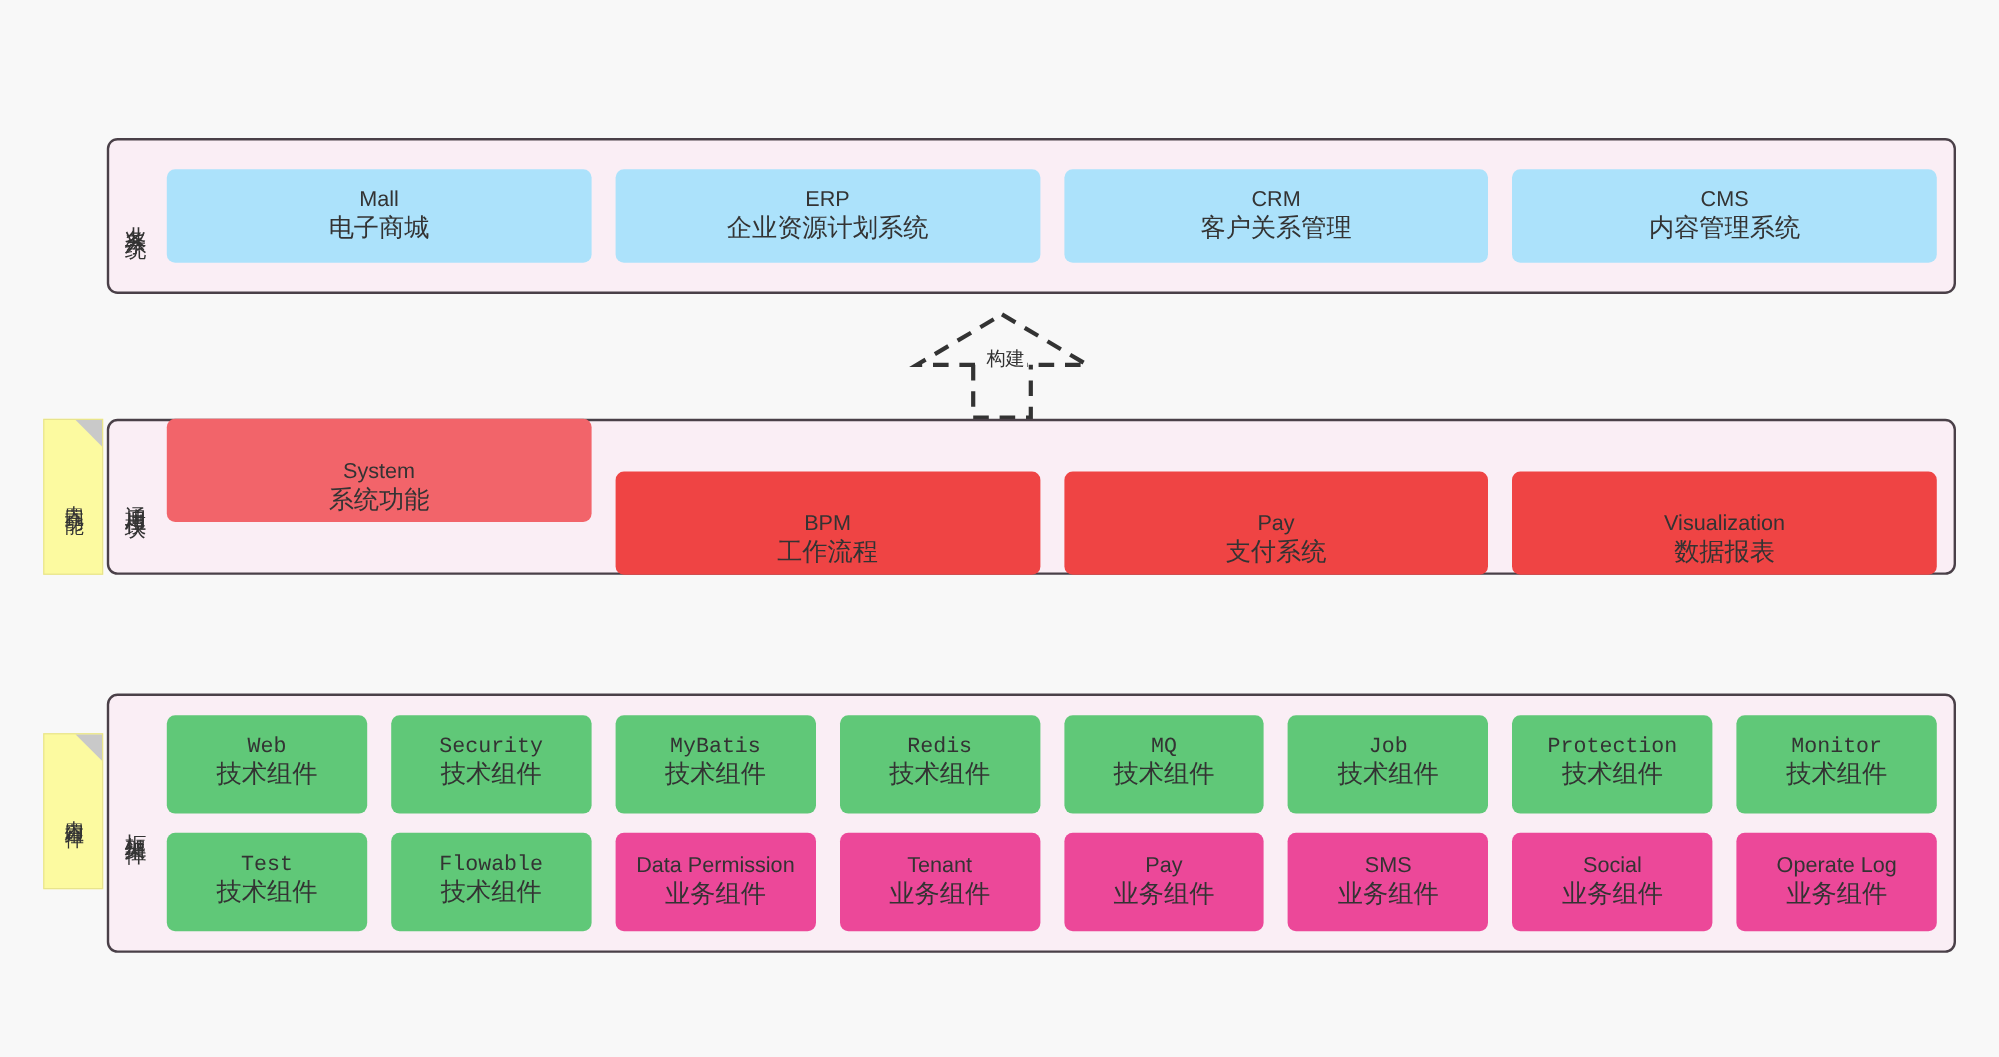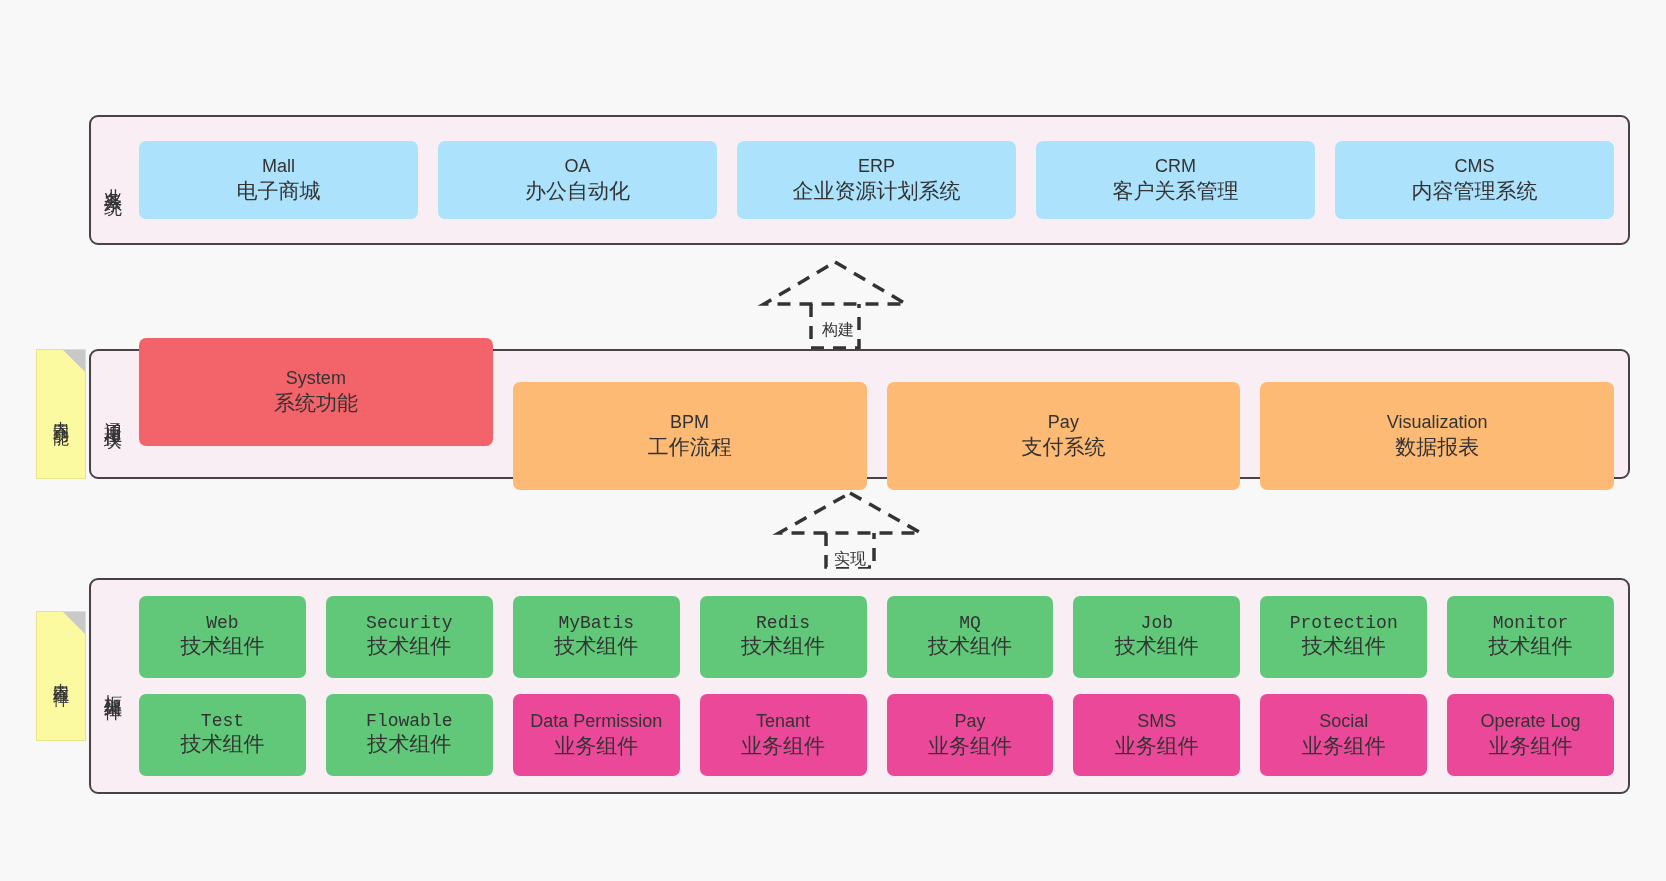--- a/index.html
+++ b/index.html
@@ -67,26 +67,26 @@
     justify-content:center;
     text-align:center;
     line-height:1.28;
     box-sizing:border-box;
     padding:4px 6px;
   }
   .card .en{font-size:18px;color:#333333;}
   .card .cn{font-size:21px;color:#333333;}
 
   #layer-business .card{height:78px;}
-  #layer-modules .card{height:108px;}
+  #layer-modules .card{height:86px;justify-content:flex-end;}
   #layer-framework .card{height:82px;}
 
   .c-blue      {background:#ace2fb;}
   .c-red       {background:#f2646a;}
-  .c-pink      {background:#fdba74;margin-top:44px;}
+  .c-pink      {background:#ef4444;margin-top:44px;}
   .c-green     {background:#60c878;font-family:Liberation Mono, monospace;}
   .c-greenlight{background:#ec4899;}
 
   
   .note{
     position:absolute;
     width:50px;
     background:#fcfaa0;
     border:1px solid #e8e48c;
     box-sizing:border-box;
@@ -115,45 +115,40 @@
   .arrow{position:absolute;}
   .arrow svg{display:block;overflow:visible;}
   .arrow-label{
     position:absolute;
     font-size:16px;
     color:#333333;
     background:#f8f8f8;
     padding:0 2px;
     white-space:nowrap;
     line-height:1;
-    margin-top:30px;
   }
   #arrow-build{left:760px; top:258px; width:150px; height:92px;}
   #arrow-build .arrow-label{left:60px; top:34px;}
   #arrow-implement{left:775px; top:489px; width:150px; height:80px;}
   #arrow-implement .arrow-label{left:57px; top:32px;}
 </style>
 </head>
 <body>
 
 <div class="canvas">
 
   <div class="layer" id="layer-business">
     <div class="layer-title">业务系统</div>
     <div class="layer-body">
       <div class="card-row">
         <div class="card c-blue">
           <span class="en">Mall</span>
           <span class="cn">电子商城</span>
         </div>
         <div class="card c-blue">
-          <span class="en">OA</span>
-          <span class="cn">办公自动化</span>
-        </div>
-        <div class="card c-blue">
           <span class="en">ERP</span>
           <span class="cn">企业资源计划系统</span>
         </div>
         <div class="card c-blue">
           <span class="en">CRM</span>
           <span class="cn">客户关系管理</span>
         </div>
         <div class="card c-blue">
           <span class="en">CMS</span>
           <span class="cn">内容管理系统</span>
@@ -192,27 +187,20 @@
           <span class="cn">支付系统</span>
         </div>
         <div class="card c-pink">
           <span class="en">Visualization</span>
           <span class="cn">数据报表</span>
         </div>
       </div>
     </div>
   </div>
 
-  <div class="arrow" id="arrow-implement">
-    <svg width="150" height="80" viewBox="0 0 150 80">
-      <path d="M75 4 L146 44 L4 44 Z" fill="none" stroke="#333333" stroke-width="3.5" stroke-dasharray="13,9"></path>
-      <path d="M51 44 L51 78 L99 78 L99 44" fill="none" stroke="#333333" stroke-width="3.5" stroke-dasharray="13,9"></path>
-    </svg>
-    <span class="arrow-label">实现</span>
-  </div>
 
   <div class="note" id="note-builtin-component">
     <span class="fold"></span>
     <span>内置组件</span>
   </div>
 
   <div class="layer" id="layer-framework">
     <div class="layer-title">框架组件</div>
     <div class="layer-body">
 

